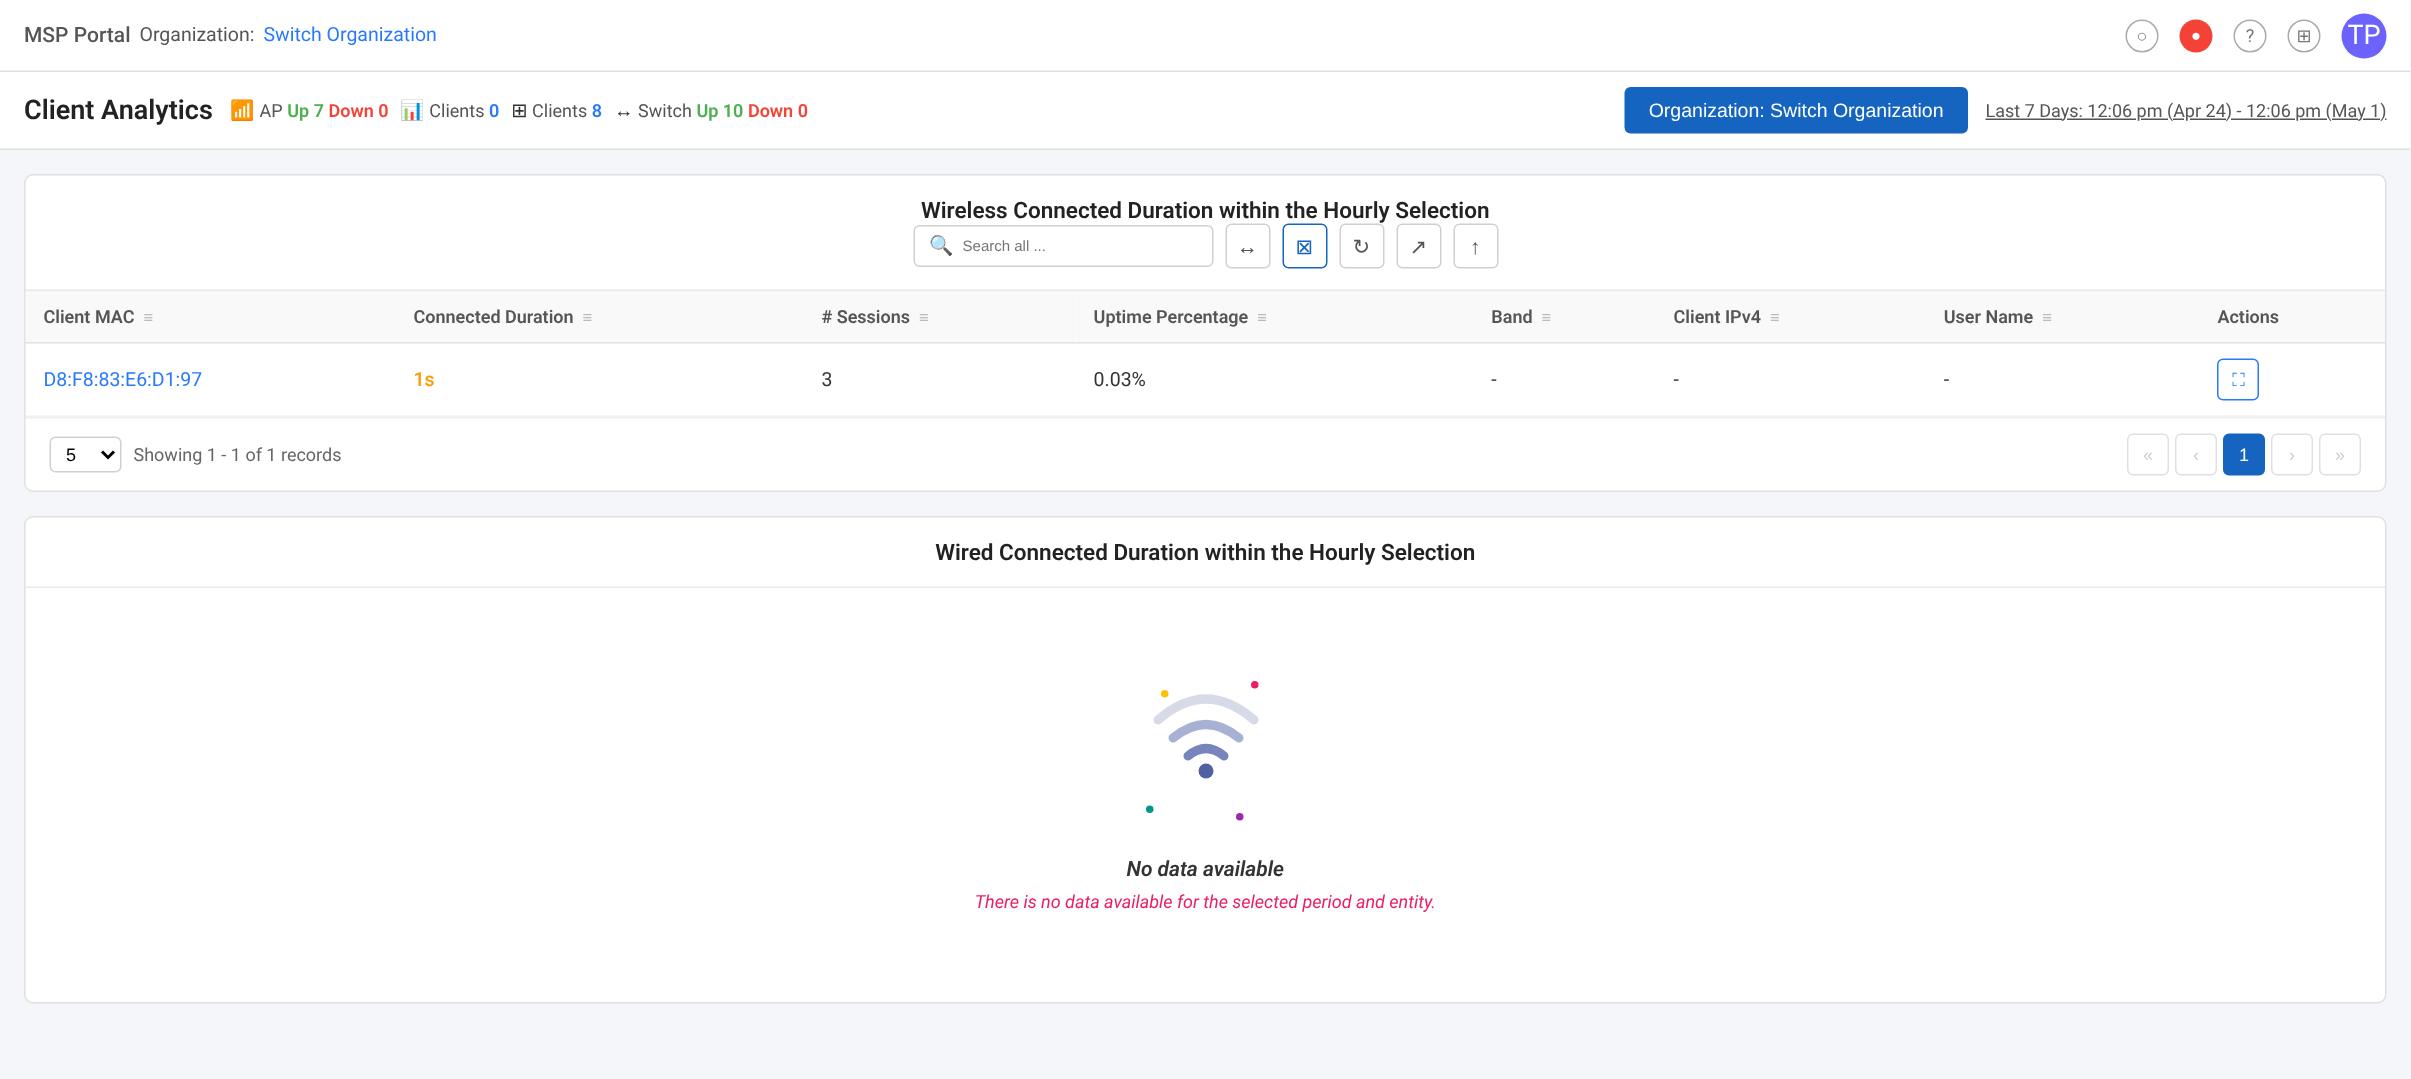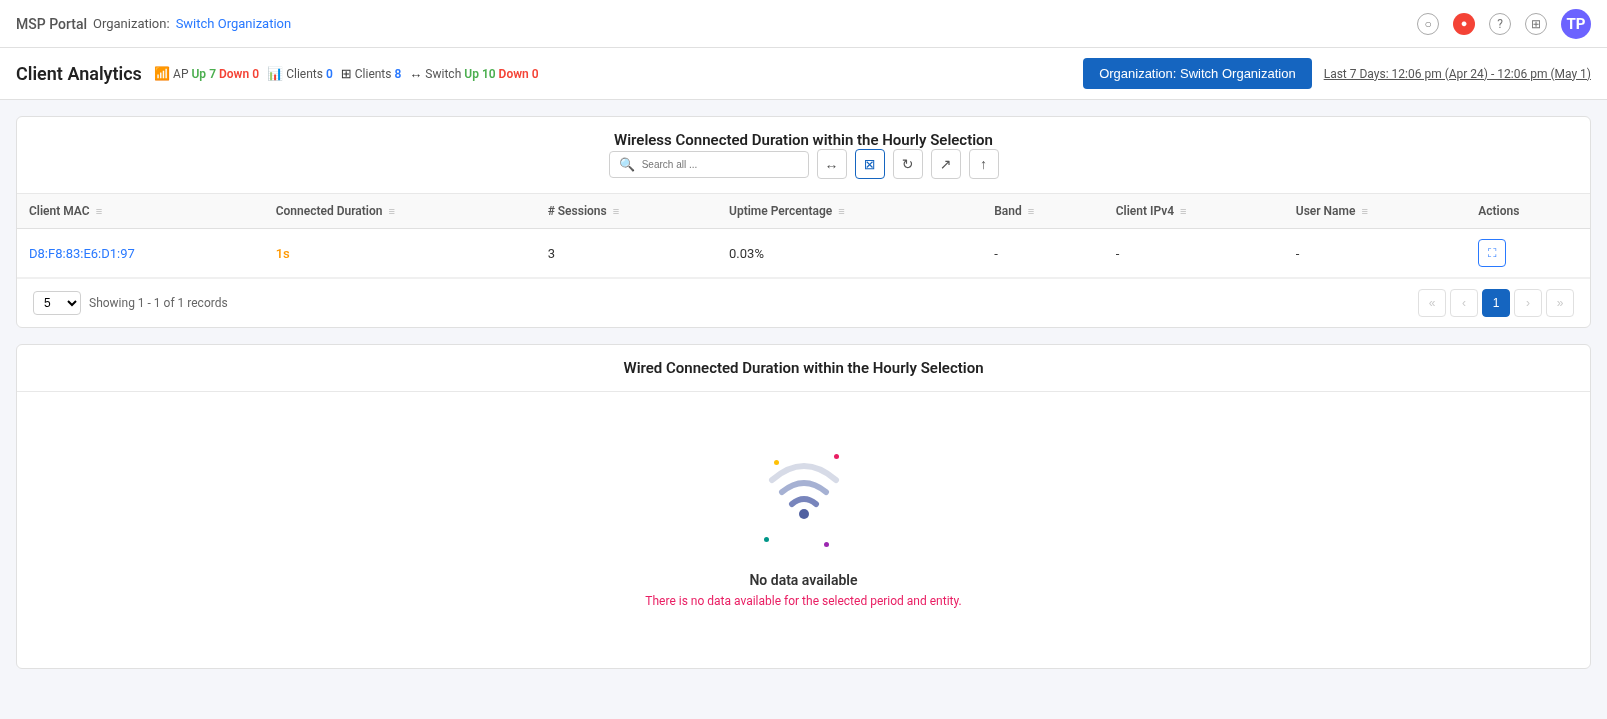--- a/index.html
+++ b/index.html
@@ -11,21 +11,21 @@
       background: #fff; border-bottom: 1px solid #e0e0e0;
       padding: 0 16px; height: 48px;
     }
     .top-nav-left { display: flex; align-items: center; gap: 6px; }
     .top-nav-brand { font-size: 14px; font-weight: 500; color: #555; }
     .top-nav-org-label { font-size: 13px; color: #555; }
     .top-nav-org-link { font-size: 13px; color: #2979ff; cursor: pointer; text-decoration: none; }
     .top-nav-right { display: flex; align-items: center; gap: 14px; }
     .nav-icon { width: 22px; height: 22px; border-radius: 50%; border: 1.5px solid #aaa; display: flex; align-items: center; justify-content: center; color: #777; font-size: 12px; cursor: pointer; }
     .nav-icon-bell { background: #f44336; border: none; color: white; font-size: 11px; }
-    .nav-avatar { width: 30px; height: 30px; border-radius: 50%; background: #6c63ff; color: white; font-size: 15px; font-weight: 700; display: flex; align-items: center; justify-content: center; cursor: pointer; }
+    .nav-avatar { width: 30px; height: 30px; border-radius: 50%; background: #6c63ff; color: white; font-size: 18px; font-weight: 400; display: flex; align-items: center; justify-content: center; cursor: pointer; }
 
     
     .sub-header {
       display: flex; align-items: center; justify-content: space-between;
       background: #fff; border-bottom: 1px solid #e0e0e0;
       padding: 0 16px; height: 52px;
     }
     .sub-header-left { display: flex; align-items: center; gap: 12px; flex-wrap: wrap; }
     .page-title { font-size: 18px; font-weight: 600; color: #222; }
     .badge-group { display: flex; align-items: center; gap: 8px; }
@@ -111,21 +111,21 @@
       width: 28px; height: 28px; border: 1px solid #e0e0e0; border-radius: 4px;
       background: #fff; display: flex; align-items: center; justify-content: center;
       cursor: pointer; color: #555; font-size: 12px;
     }
     .page-btn-active { background: #1565c0; color: white; border-color: #1565c0; }
     .page-btn-disabled { color: #ccc; cursor: default; }
 
     
     .no-data-section {
       display: flex; flex-direction: column; align-items: center;
-      justify-content: center; padding: 60px 20px;
+      justify-content: center; padding: 60px 20px; font-style: italic;
     }
     .wifi-graphic { margin-bottom: 20px; position: relative; }
     .no-data-title { font-size: 14px; font-weight: 600; color: #333; margin-bottom: 6px; }
     .no-data-sub { font-size: 12px; color: #e91e63; }
 
     
     .dots-container { position: relative; width: 120px; height: 100px; }
     .dot { position: absolute; width: 6px; height: 6px; border-radius: 50%; }
     .dot-yellow { background: #ffc107; top: 8px; left: 30px; width: 5px; height: 5px; }
     .dot-pink { background: #e91e63; top: 2px; right: 25px; width: 5px; height: 5px; }

